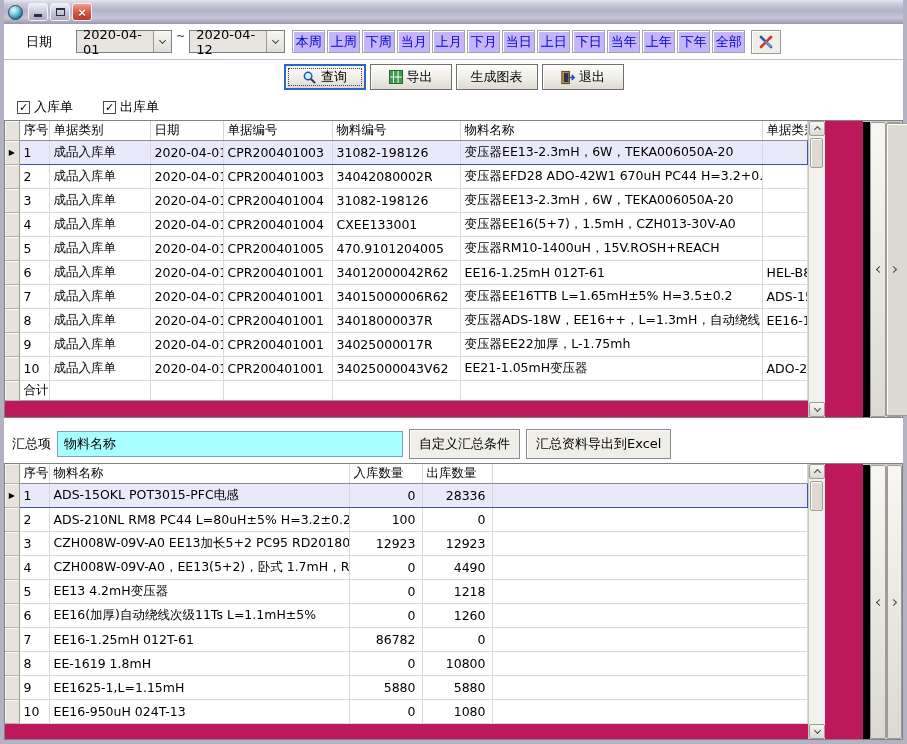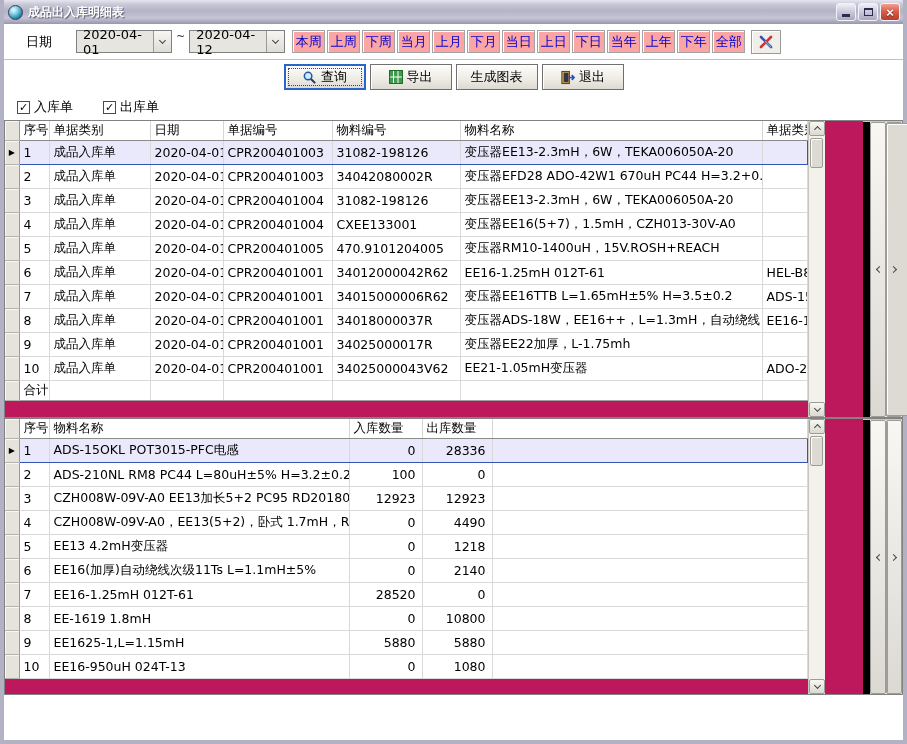--- a/index.html
+++ b/index.html
@@ -35,21 +35,21 @@
   .combo.second { margin-left:0; }
   .combo-text { flex:1 1 auto; display:flex; align-items:center; padding-left:6px; font-size:13px; }
   .combo-btn { flex:0 0 18px; display:flex; align-items:center; justify-content:center;
     border-left:1px solid #9A9A9A; background:linear-gradient(180deg,#F7F6F2 0%,#DEDCD5 100%); }
   .chev { display:inline-block; width:5px; height:5px; border-style:solid; border-color:#444; border-width:0 1px 1px 0; }
   .chev.down  { transform:rotate(45deg); margin-top:-2px; }
   .chev.up    { transform:rotate(-135deg); margin-bottom:-2px; }
   .chev.left  { transform:rotate(135deg); margin-right:-2px; }
   .chev.right { transform:rotate(-45deg); margin-left:-2px; }
   .qwrap { display:flex; gap:2px; margin-left:7px; }
-  .qbtn { width:33px; height:23px; font-size:13px; color:#0000CC; background:#fca5a5;
+  .qbtn { width:33px; height:23px; font-size:13px; color:#0000CC; background:#c4b5fd;
     border:1px solid #A3A3A3; box-shadow:inset 1px 1px 0 #FFFFFF; padding:0; font-family:inherit; }
   .toolbtn { width:30px; height:24px; margin-left:6px; background:#EFEEE8; border:1px solid #9A9A9A;
     box-shadow:inset 1px 1px 0 #FFFFFF; display:flex; align-items:center; justify-content:center; }
 
   
   .row-actions { height:34px; display:flex; justify-content:center; align-items:center; gap:4px; }
   .abtn { height:26px; min-width:82px; padding:0 10px; font-size:13px; font-family:inherit;
     background:linear-gradient(180deg,#FDFDFB 0%,#EDEBE4 60%,#DCDAD2 100%);
     border:1px solid #6F6F6F; box-shadow:inset 1px 1px 0 #FFFFFF;
     display:inline-flex; align-items:center; justify-content:center; gap:4px; }
@@ -110,21 +110,20 @@
     font-family:inherit; font-size:13px; padding:0 6px; }
   .sbtn { height:30px; padding:0 9px; font-size:13px; font-family:inherit; background:#EFEEE8;
     border:1px solid #8A8A8A; box-shadow:inset 1px 1px 0 #FFFFFF; }
 </style>
 </head>
 <body>
 
 <div class="window">
   <div class="titlebar">
     <span class="app-icon"></span>
-    <span class="title">成品出入库明细表</span>
     <span class="tb-btns">
       <button class="tbb">
           <span class="glyph-min"></span>
         </button>
       <button class="tbb">
           <span class="glyph-max"></span>
         </button>
       <button class="tbb close">×</button>
     </span>
   </div>
@@ -360,20 +359,26 @@
           </button>
         <div class="htrack">
           <div class="hthumb" style="left:0;width:148px"></div>
         </div>
         <button class="sbb">
             <i class="chev right"></i>
           </button>
       </div>
     </div>
 
+    <div class="sumbar">
+      <span class="lbl">汇总项</span>
+      <input class="suminput" readonly="" value="物料名称" style="">
+      <button class="sbtn">自定义汇总条件</button>
+      <button class="sbtn">汇总资料导出到Excel</button>
+    </div>
 
     <div class="gridbox" id="grid2box">
       <div class="gridmain">
         <div class="tablewrap">
           <table id="g2">
               <thead>
                 <tr>
                   <th class="rs-h"></th>
                   <th class="c0">序号</th>
                   <th class="c1">物料名称</th>
@@ -421,28 +426,28 @@
                   <td class="c1">EE13 4.2mH变压器</td>
                   <td class="c2 num">0</td>
                   <td class="c3 num">1218</td>
                   <td class="cf"></td>
                 </tr>
                 <tr>
                   <td class="rs"></td>
                   <td class="c0">6</td>
                   <td class="c1">EE16(加厚)自动绕线次级11Ts L=1.1mH±5%</td>
                   <td class="c2 num">0</td>
-                  <td class="c3 num">2140</td>
+                  <td class="c3 num">1260</td>
                   <td class="cf"></td>
                 </tr>
                 <tr>
                   <td class="rs"></td>
                   <td class="c0">7</td>
                   <td class="c1">EE16-1.25mH 012T-61</td>
-                  <td class="c2 num">28520</td>
+                  <td class="c2 num">86782</td>
                   <td class="c3 num">0</td>
                   <td class="cf"></td>
                 </tr>
                 <tr>
                   <td class="rs"></td>
                   <td class="c0">8</td>
                   <td class="c1">EE-1619 1.8mH</td>
                   <td class="c2 num">0</td>
                   <td class="c3 num">10800</td>
                   <td class="cf"></td>

